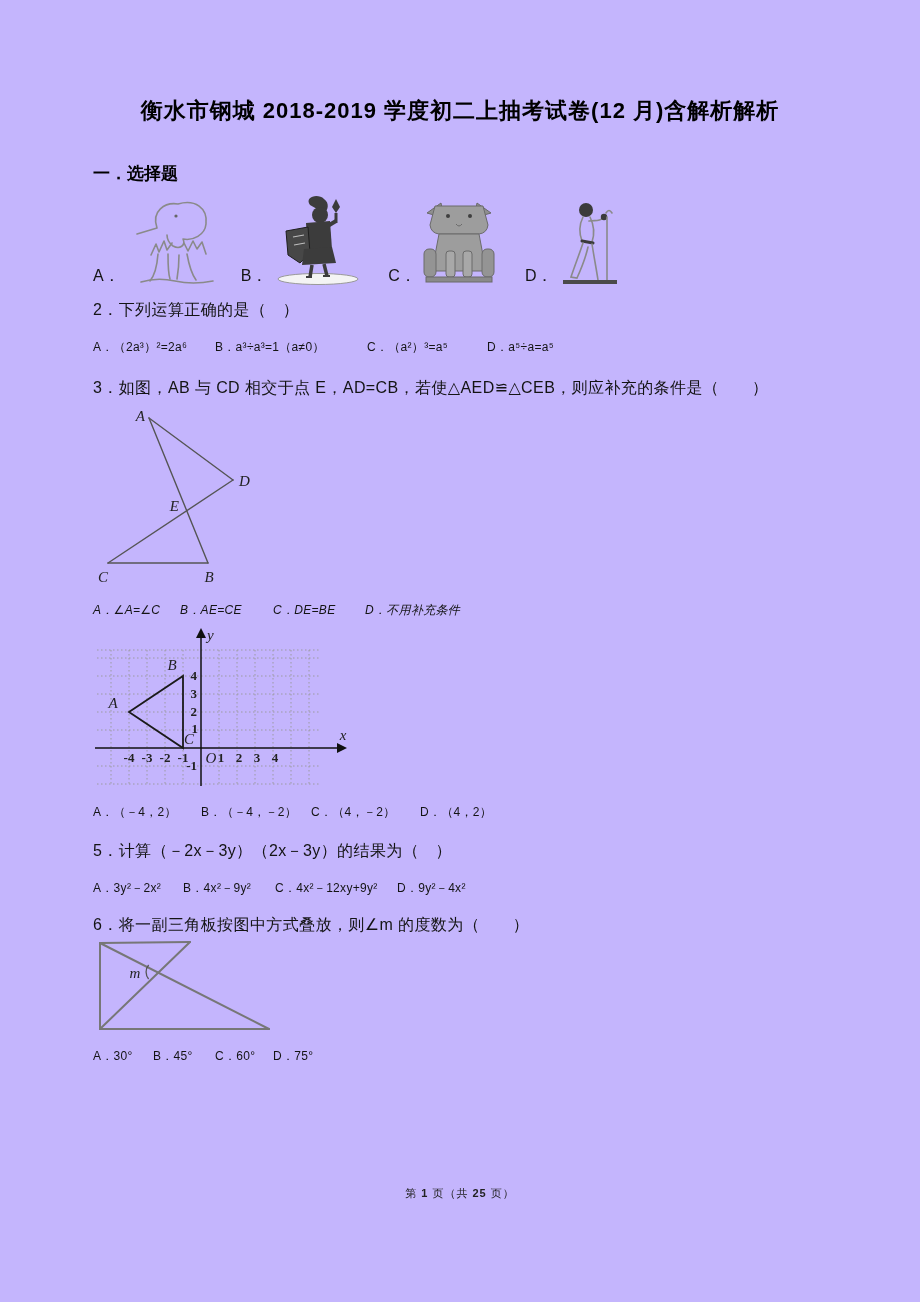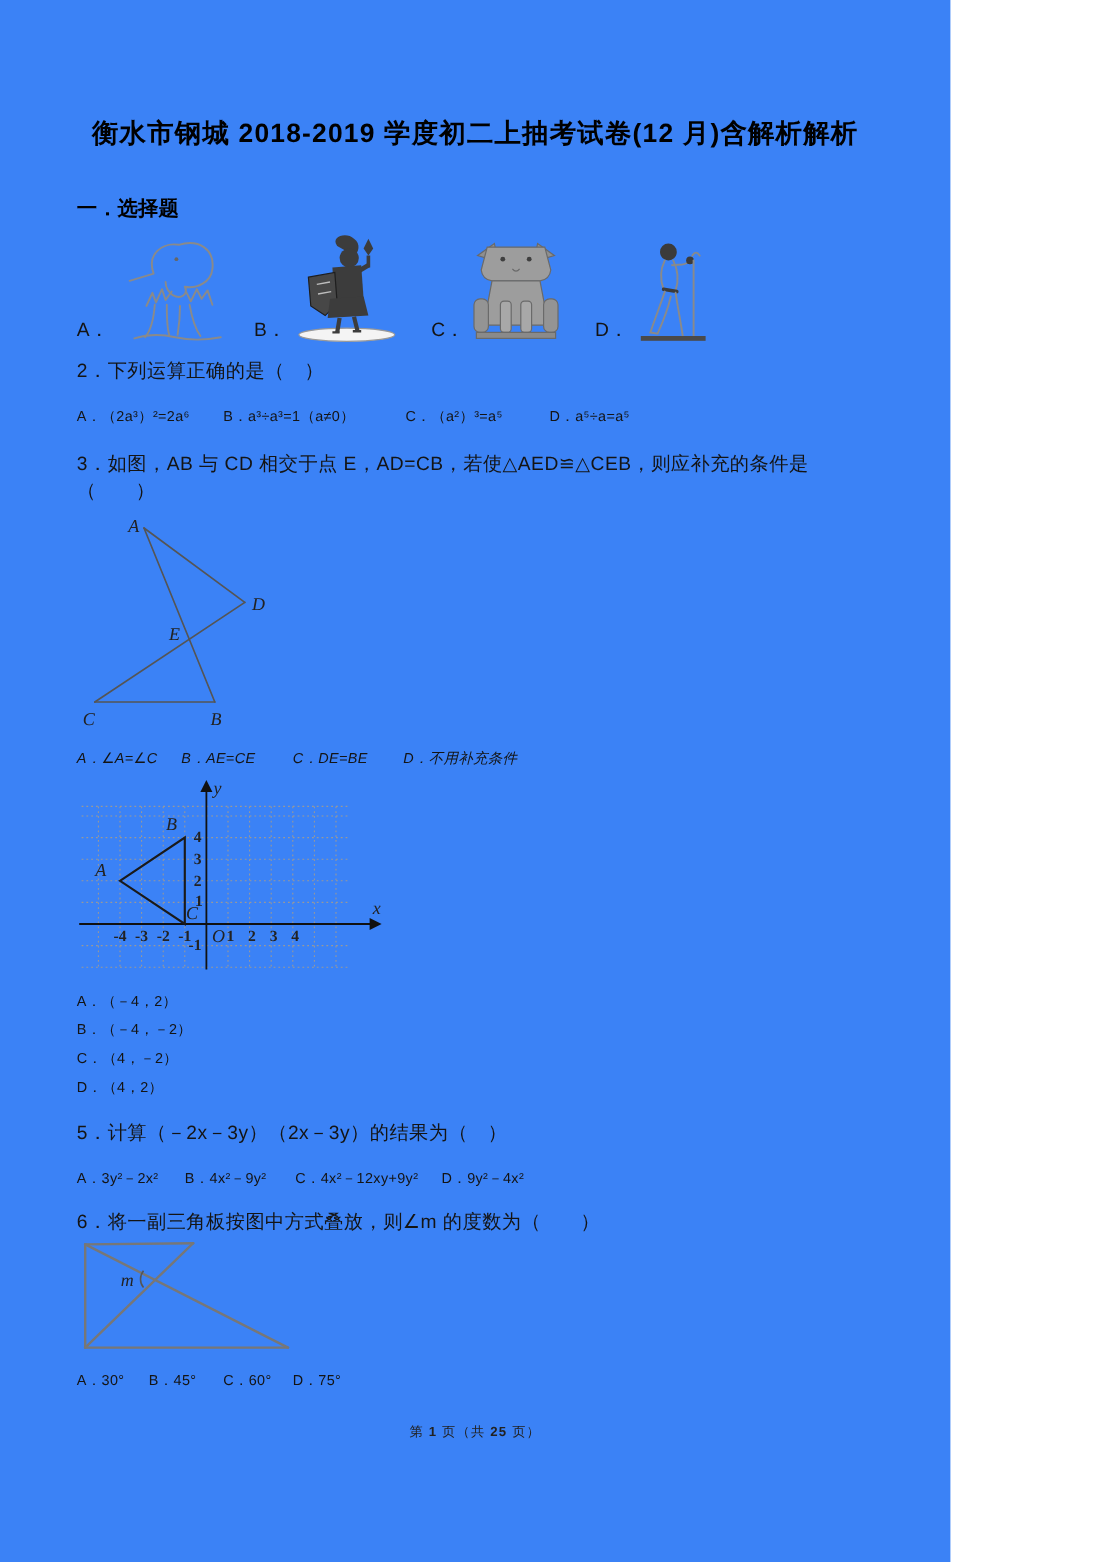--- a/index.html
+++ b/index.html
@@ -1,42 +1,42 @@
 <!DOCTYPE html>
 <html><head>
 <meta charset="utf-8">
 <style>
   html,body { margin:0; padding:0; background:#ffffff; }
   .page {
     position:relative;
-    width:792px; height:1302px;
+    width:920px; height:1302px;
     box-sizing:border-box;
-    padding:0 64px;
-    background:#3b82f6;
+    padding:0 93px;
+    background:#c4b5fd;
     color:#141414;
     font-family:"Liberation Sans","DejaVu Sans",sans-serif;
     overflow:hidden;
   }
   .title {
     margin:0; padding-top:96px;
     text-align:center;
     font-size:22px; font-weight:bold;
     letter-spacing:1px;
     color:#000;
   }
   .section-heading {
     margin-top:36px;
     font-size:17px; font-weight:bold; color:#000;
   }
   .q-text {
     margin:0; font-size:16px; line-height:22px; letter-spacing:0.4px;
   }
   .q4-text { line-height:34px; }
   .mt20 { margin-top:20px; } .mt18 { margin-top:18px; } .mt16 { margin-top:16px; }
-  .mt14 { margin-top:14px; } .mt12 { margin-top:12px;flex-direction:column; } .mt8 { margin-top:8px;font-style:italic; } .mt6 { margin-top:6px; }
+  .mt14 { margin-top:14px; } .mt12 { margin-top:12px; } .mt8 { margin-top:8px;font-style:italic; } .mt6 { margin-top:6px; }
   .options-row {
     display:flex; flex-wrap:nowrap;
     font-size:12px; line-height:24px; letter-spacing:0.3px;
     white-space:nowrap;
   }
   .opt { display:inline-block; }
   .image-row {
     display:flex; align-items:flex-end;
     margin-top:8px; height:92px;
   }

